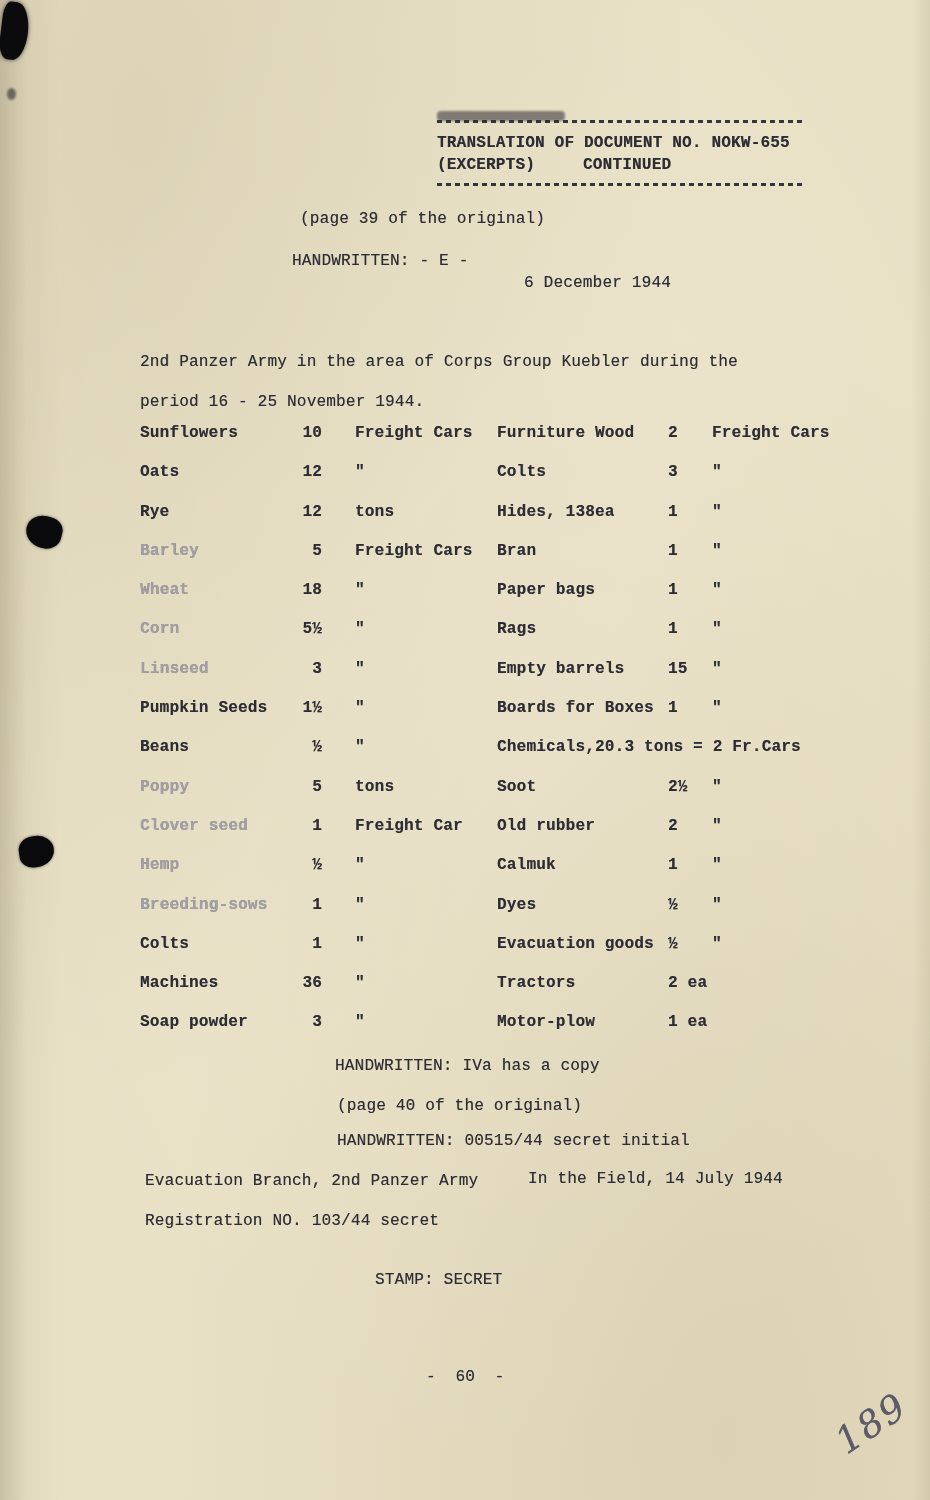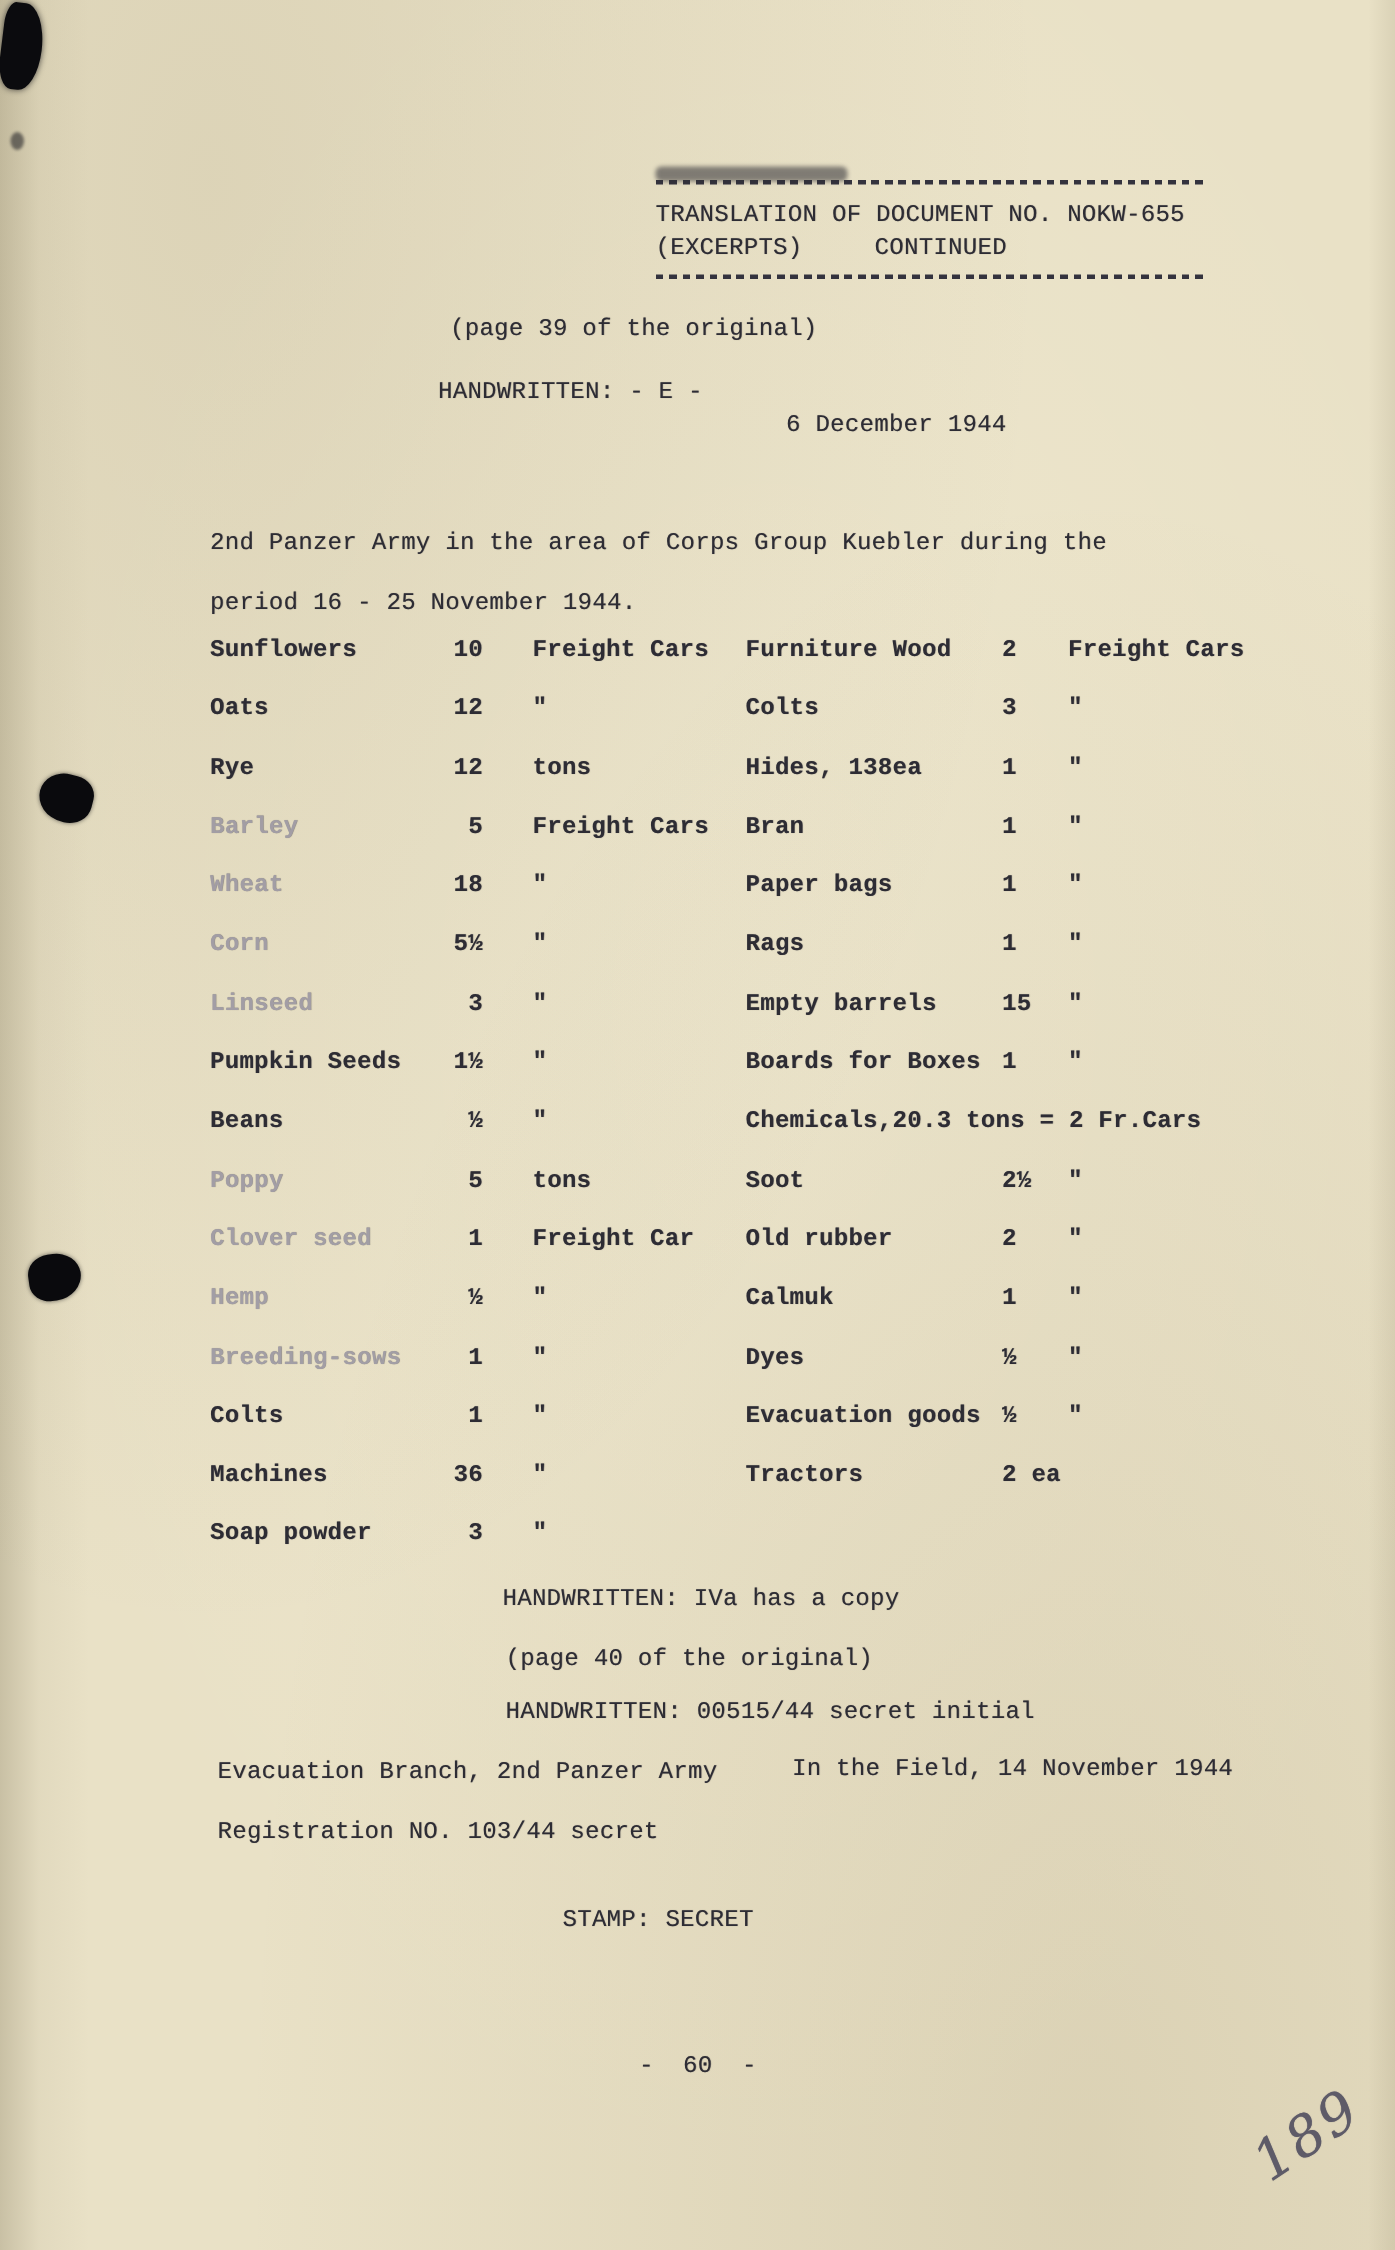--- a/index.html
+++ b/index.html
@@ -16,21 +16,21 @@
       radial-gradient(ellipse at 55% 45%, rgba(255,252,235,0.20), transparent 70%),
       linear-gradient(90deg, rgba(85,75,45,0.22), rgba(85,75,45,0.05) 26px, rgba(85,75,45,0) 60px),
       linear-gradient(270deg, rgba(85,75,45,0.10), rgba(85,75,45,0) 18px),
       #e9e1c6;
   }
   .tw{position:absolute;white-space:pre;font-size:16px;letter-spacing:0.2px;
       text-shadow:0.3px 0.3px 0.5px rgba(45,44,52,0.5);}
   .faint{color:#9b97a2;opacity:.9;filter:blur(0.35px);}
 
   
-  .header{position:absolute;left:437px;top:120px;width:368px;}
+  .header{position:absolute;left:437px;top:120px;width:368px;font-weight:bold;}
   .dash{height:3px;background:repeating-linear-gradient(90deg,#34333e 0 5px,transparent 5px 9px);}
   .dash.d1{margin-bottom:9px;}
   .dash.d2{margin-top:7px;}
   .hline{font-size:16px;line-height:22px;white-space:pre;letter-spacing:0.2px;
          text-shadow:0.3px 0.3px 0.5px rgba(45,44,52,0.5);}
   .continued{margin-left:48px;}
   .header-smudge{position:absolute;left:0px;top:-9px;width:128px;height:10px;
     background:#2c2b33;opacity:.55;filter:blur(1.3px);border-radius:4px;}
 
   
@@ -239,27 +239,32 @@
         <div class="trow rrow">
           <span class="item">Evacuation goods</span>
           <span class="qty">½</span>
           <span class="unit">"</span>
         </div>
         <div class="trow rrow">
           <span class="item">Tractors</span>
           <span class="qty">2 ea</span>
           <span class="unit"></span>
         </div>
+        <div class="trow rrow">
+          <span class="item">Motor-plow</span>
+          <span class="qty">1 ea</span>
+          <span class="unit"></span>
+        </div>
       </div>
   </div>
 
   <div class="tw" style="left:335px;top:1057px;">HANDWRITTEN: IVa has a copy</div>
   <div class="tw" style="left:337px;top:1097px;">(page 40 of the original)</div>
   <div class="tw" style="left:337px;top:1132px;">HANDWRITTEN: 00515/44 secret initial</div>
   <div class="tw" style="left:145px;top:1172px;">Evacuation Branch, 2nd Panzer Army</div>
-  <div class="tw" style="left:528px;top:1170px;">In the Field, 14 November 1944</div>
+  <div class="tw" style="left:528px;top:1170px;">In the Field, 14 July 1944</div>
   <div class="tw" style="left:145px;top:1212px;">Registration NO. 103/44 secret</div>
   <div class="tw" style="left:375px;top:1271px;">STAMP: SECRET</div>
   <div class="tw" style="left:426px;top:1338px;margin-top:30px;">-  60  -</div>
 
   <div class="handwritten-num">189</div>
 
 </div>
 
 </body></html>

